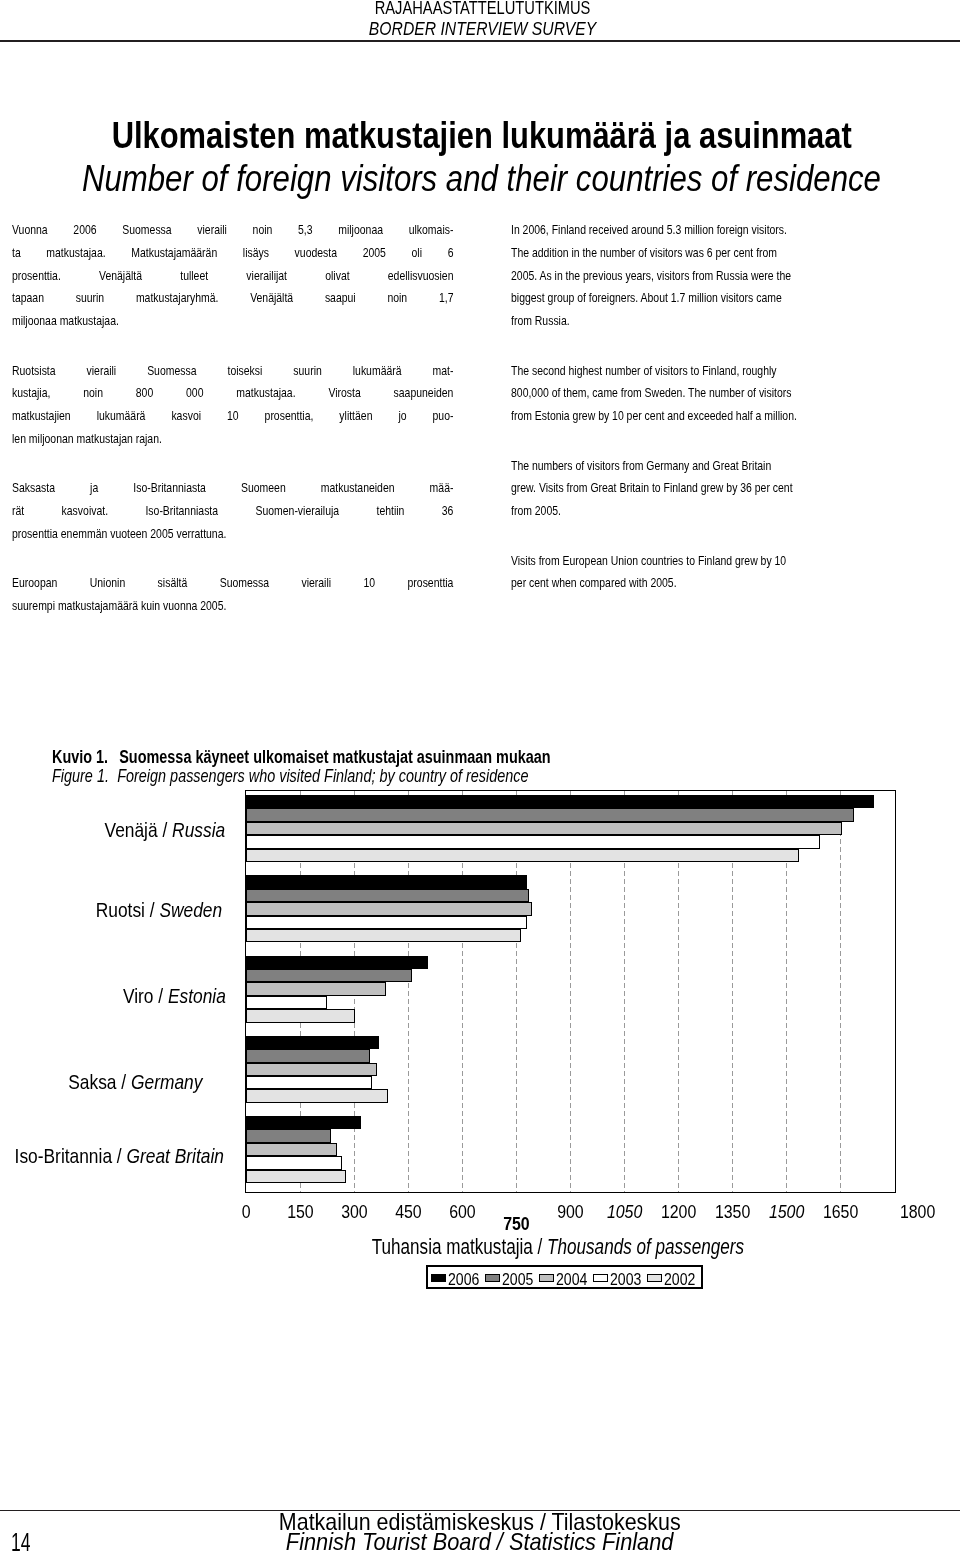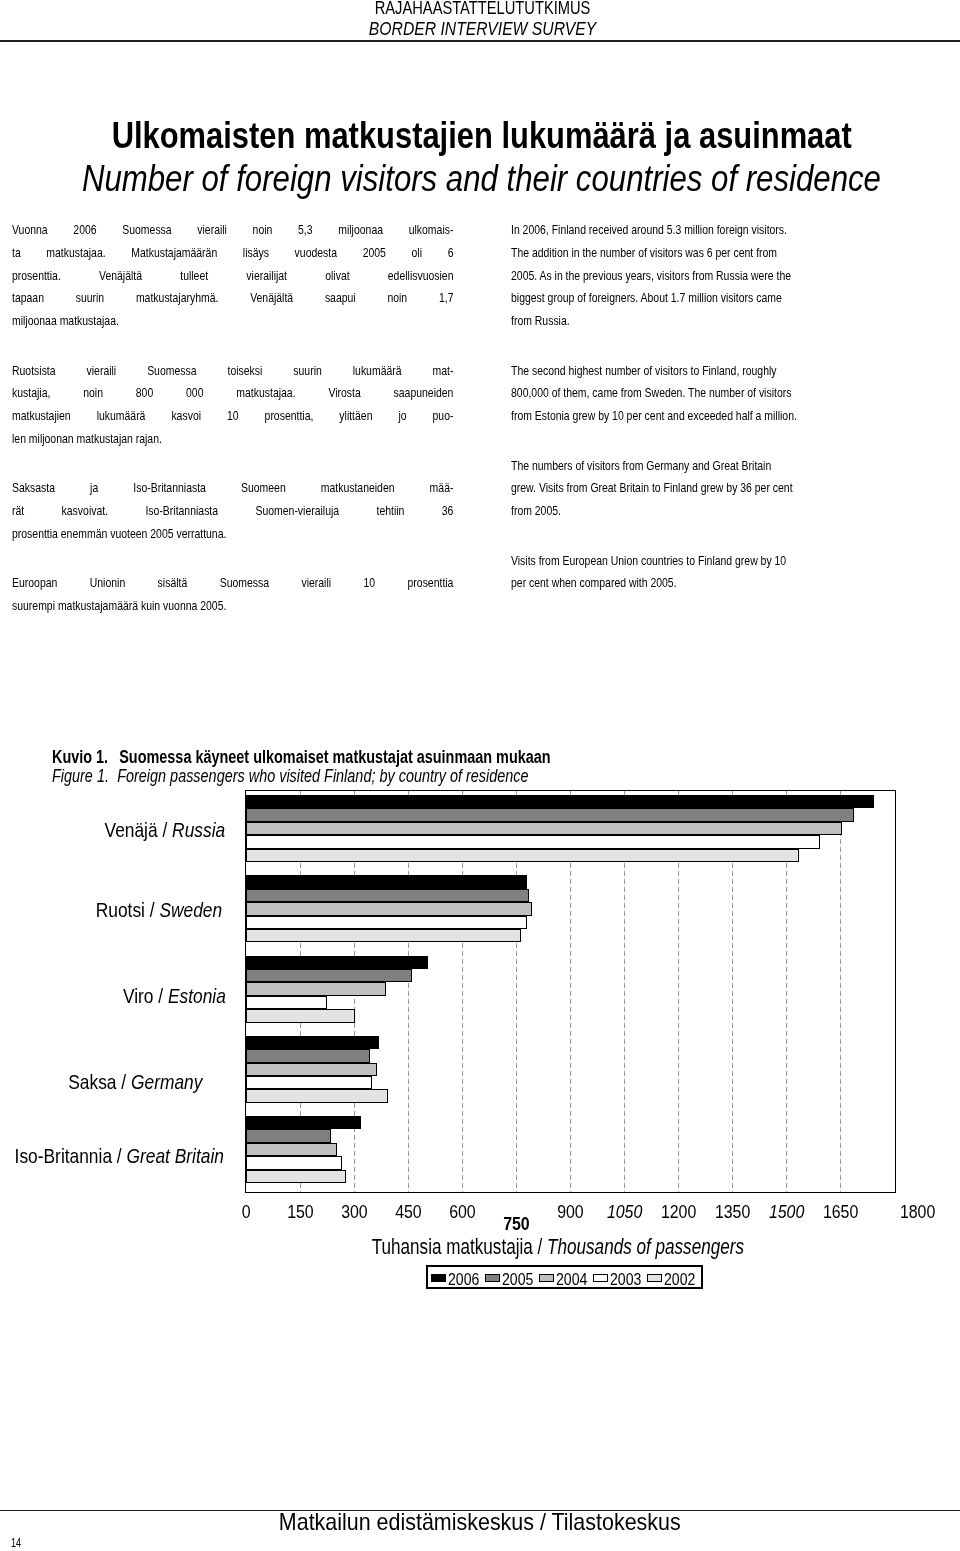--- a/index.html
+++ b/index.html
@@ -66,21 +66,21 @@
   .lgitem{position:absolute;top:0;height:23.4px;}
   .swatch{position:absolute;left:0;top:7.1px;width:14.6px;height:8.6px;
           border:1.4px solid #000;box-sizing:border-box;}
   .lglabel{position:absolute;left:17px;top:5.5px;font-size:16px;line-height:16px;
            white-space:nowrap;}
   .lglabel span{display:inline-block;transform:scaleX(0.88);transform-origin:left top;}
 
   
   .ftr-rule{position:absolute;left:0;top:1509.7px;width:960px;height:1.3px;
             background:#231f20;}
-  .pageno{position:absolute;left:10.9px;top:1533.3px;font-size:13px;
+  .pageno{position:absolute;left:10.9px;top:1533.3px;font-size:25px;
           line-height:19.2px;}
   .pageno span{display:inline-block;transform:scaleX(0.70);transform-origin:left top;}
   .ftr{position:absolute;left:0;top:1512.2px;width:960px;text-align:center;
        font-size:24px;line-height:20.1px;white-space:nowrap;}
   .ftr .fin{display:inline-block;transform-origin:center top;}
   .ftr .f1{font-weight:normal;}
   .ftr .f2{font-weight:normal;font-style:italic;}
   .ftr .f1 .fin{transform:scaleX(0.894);}
   .ftr .f2 .fin{transform:scaleX(0.907);}
 </style>
@@ -314,15 +314,16 @@
           <div class="swatch" style="background: rgb(227, 227, 227);"></div>
           <div class="lglabel"><span>2002</span></div>
         </div>
       </div>
   </div>
 
   <div class="ftr-rule"></div>
   <div class="pageno"><span>14</span></div>
   <div class="ftr">
     <div class="f1"><span class="fin">Matkailun edistämiskeskus / Tilastokeskus</span></div>
+    <div class="f2"><span class="fin">Finnish Tourist Board / Statistics Finland</span></div>
   </div>
 
 </div>
 
 </body></html>

